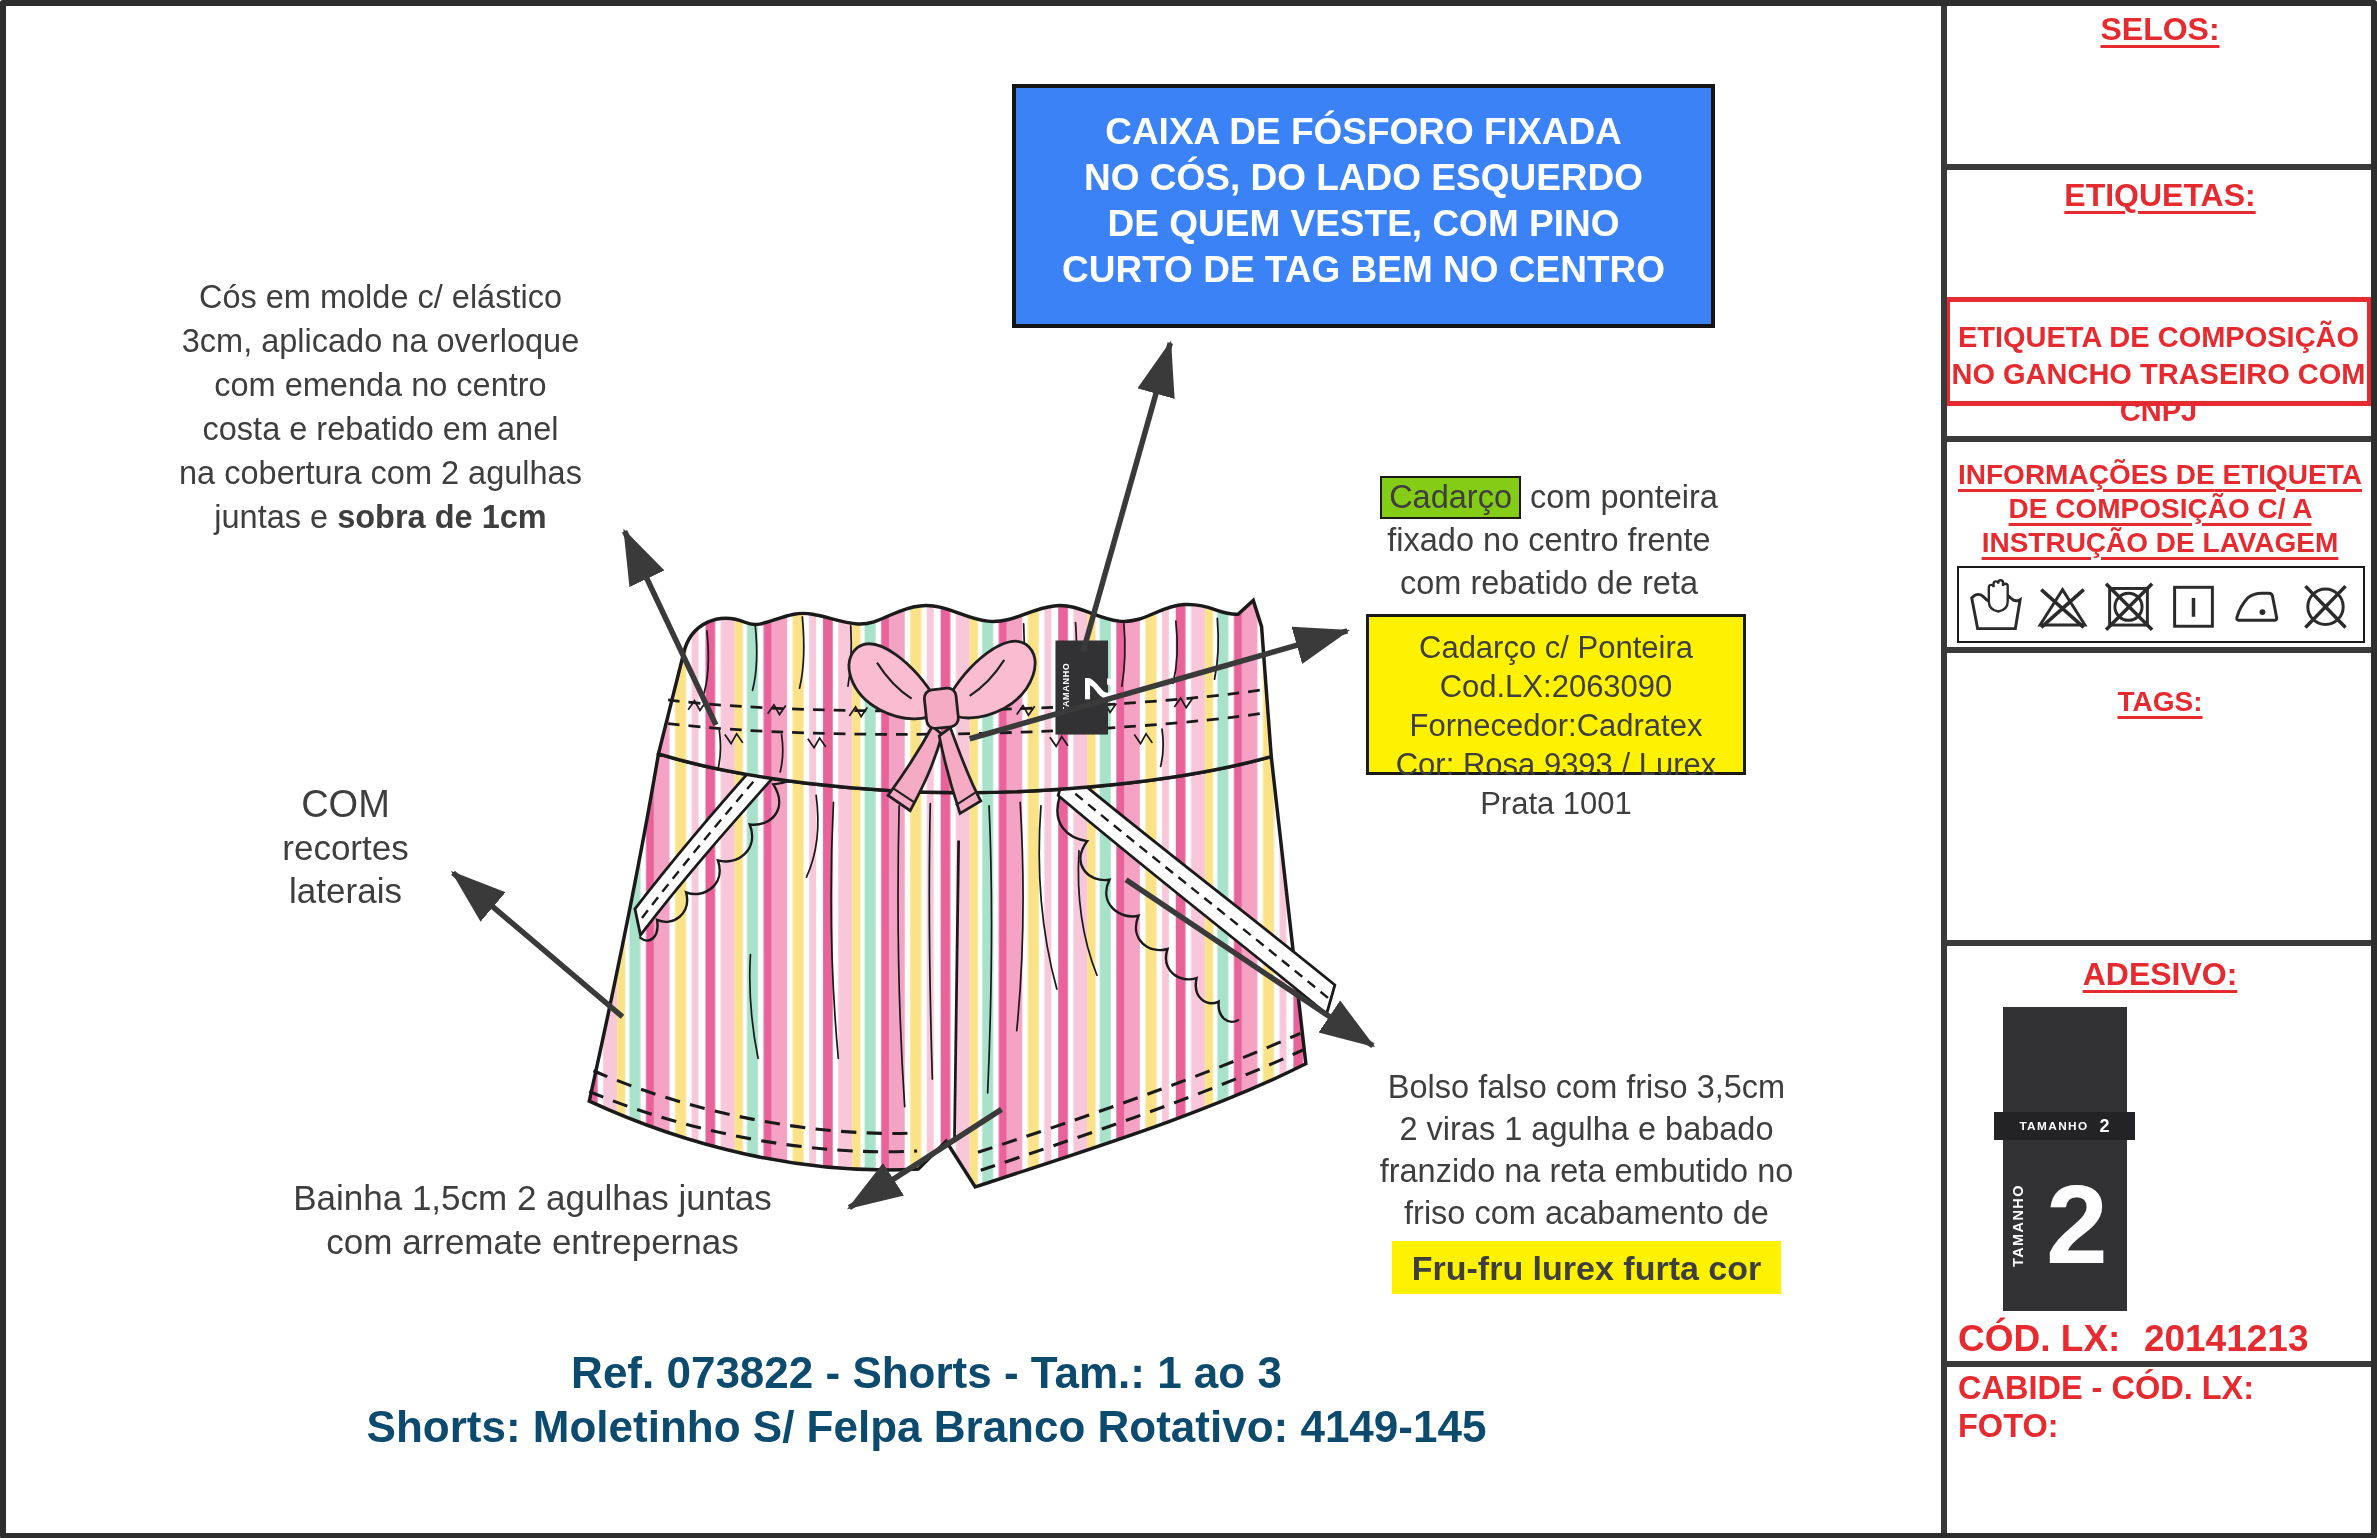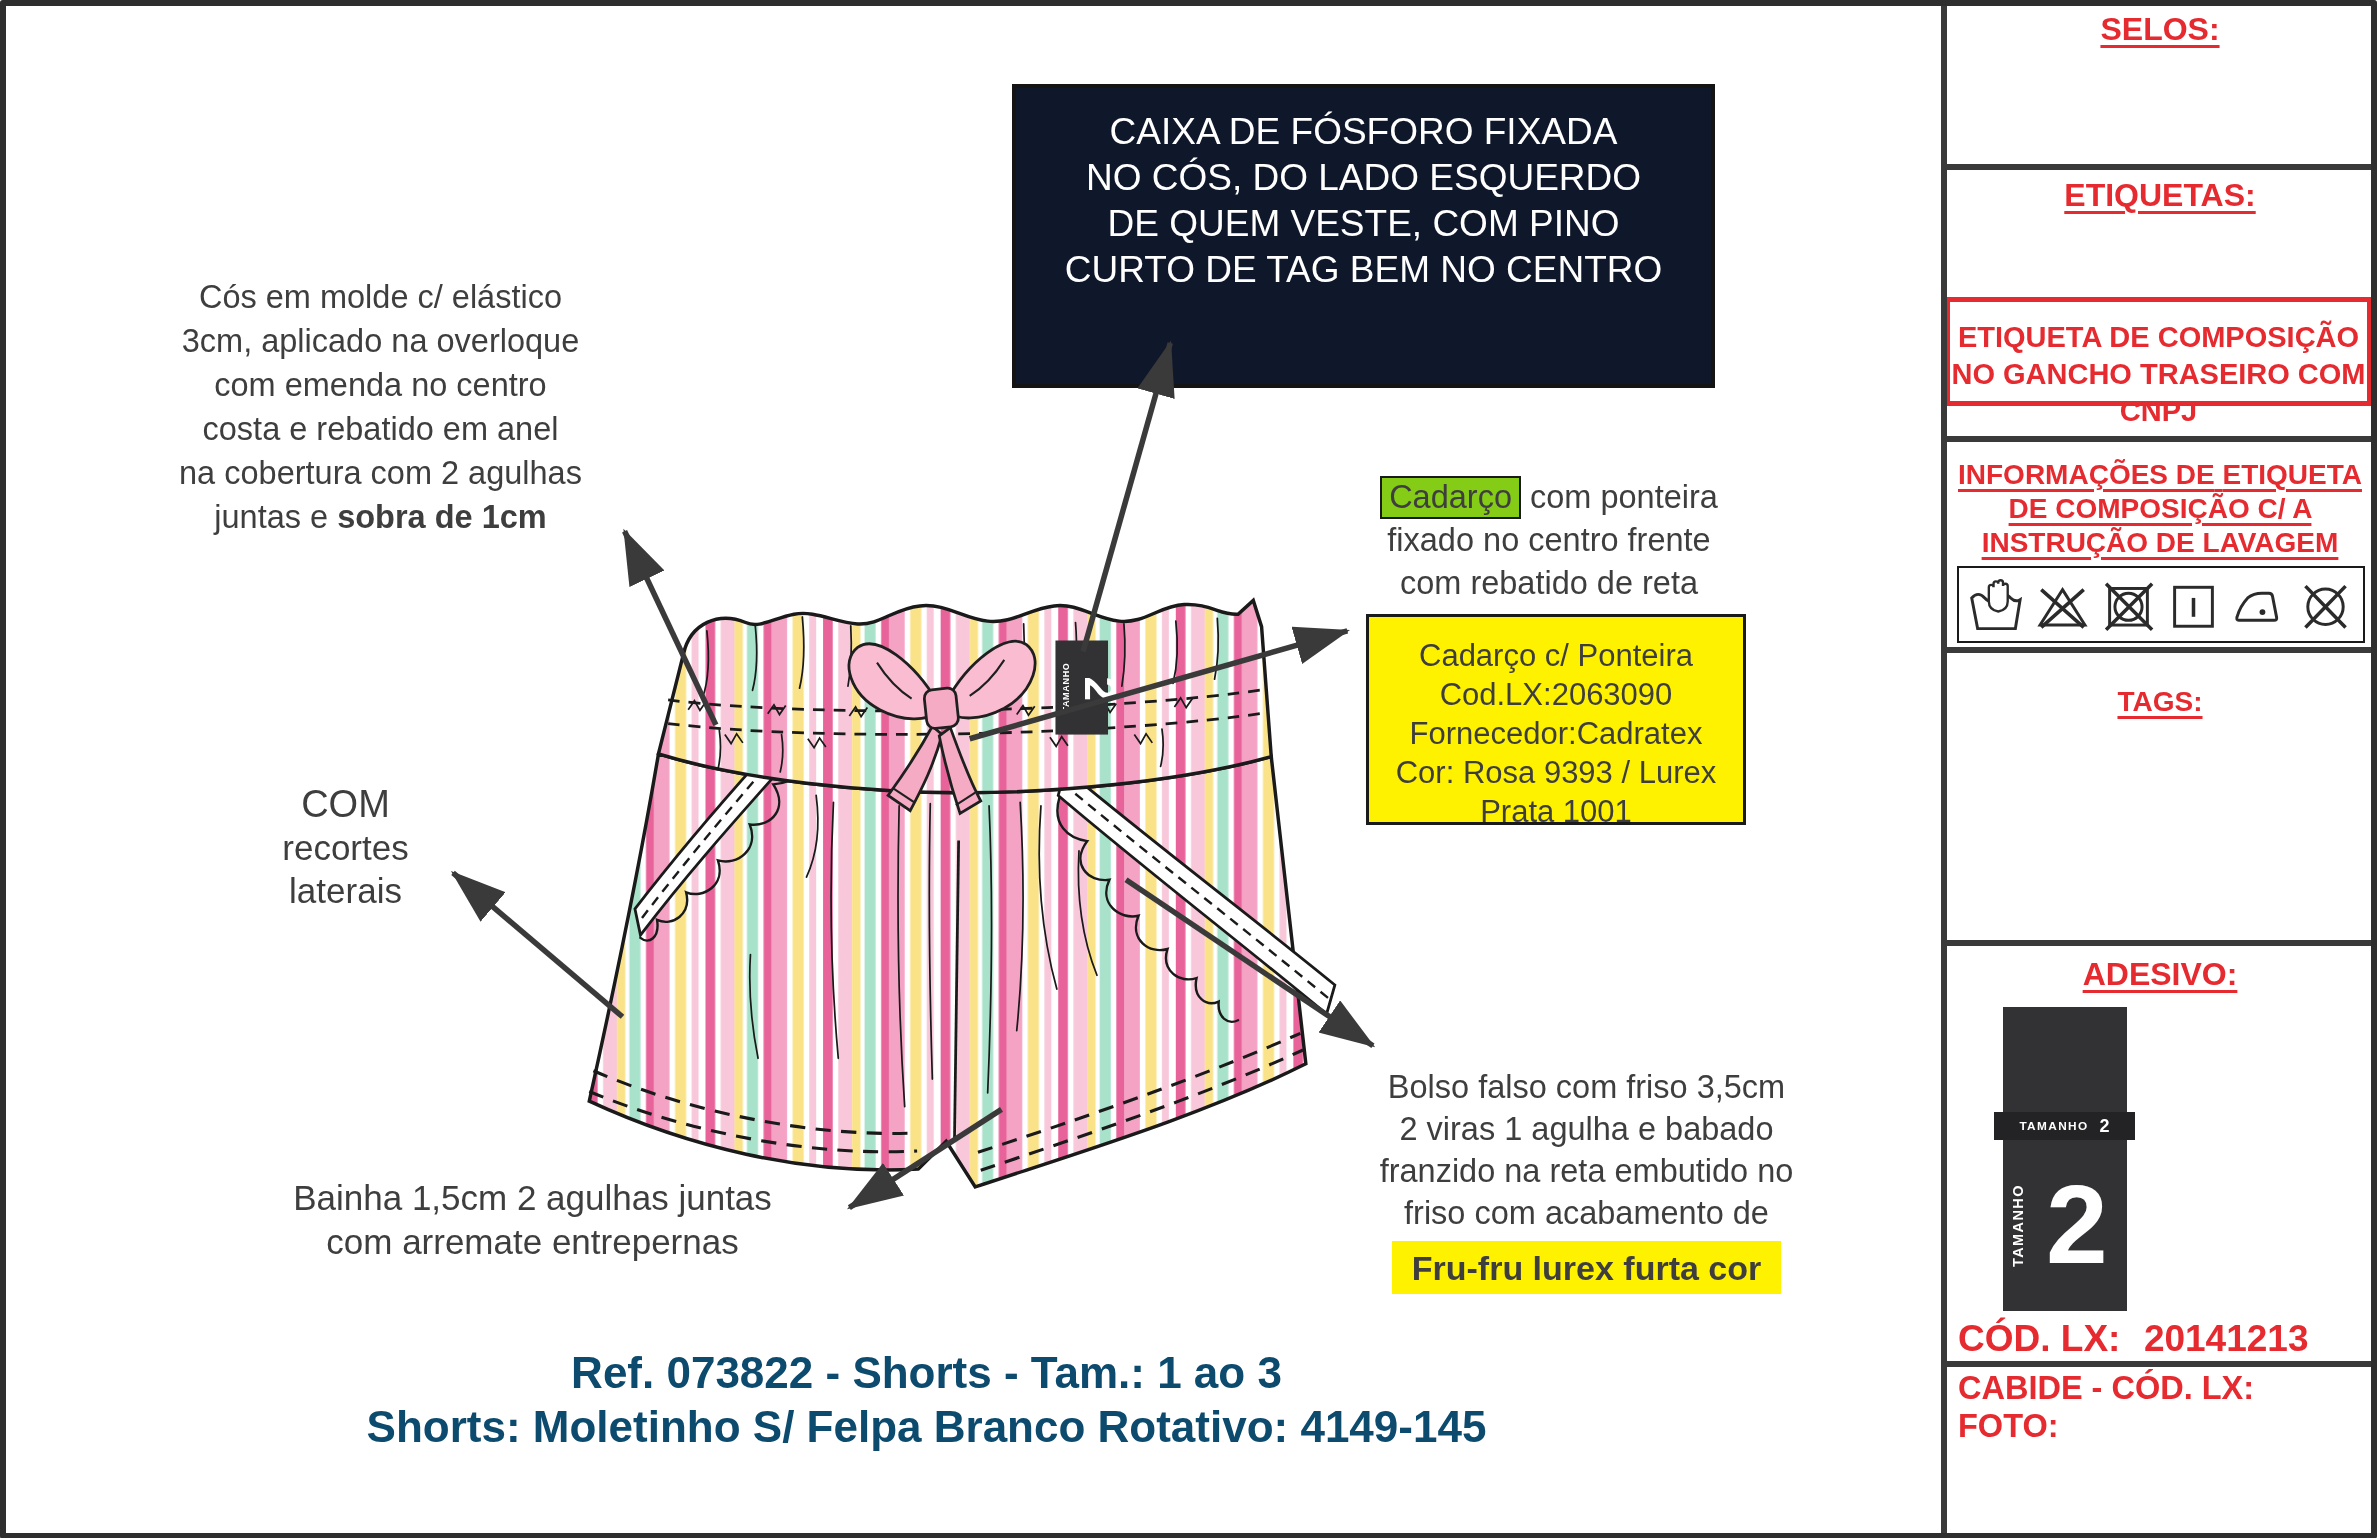--- a/index.html
+++ b/index.html
@@ -10,27 +10,27 @@
   
   .note{position:absolute;text-align:center;color:#3e3e3e;}
   .note .ln{display:block;}
   b{font-weight:bold;}
 
   .cos-note{left:104px;top:275px;width:553px;font-size:32.5px;line-height:44px;}
   .recortes-note{left:228px;top:783px;width:235px;font-size:35px;line-height:43px;}
   .recortes-note .big{font-size:38px;font-weight:normal;}
   .bainha-note{left:228px;top:1176px;width:609px;font-size:35px;line-height:44px;}
 
-  .matchbox{left:1012px;top:84px;width:703px;height:304px;box-sizing:border-box;
-            background:#0f172a;border:4.8px solid #141414;color:#fff;font-weight:normal;
+  .matchbox{left:1012px;top:84px;width:703px;height:244px;box-sizing:border-box;
+            background:#3b82f6;border:4.8px solid #141414;color:#fff;font-weight:bold;
             font-size:37px;line-height:46px;padding-top:21px;}
   .cadarco-note{left:1307px;top:476px;width:484px;font-size:32.5px;line-height:43px;}
   .hl-word{display:inline-block;background:#84cc16;border:2.1px solid #1a1a1a;padding:0 7px;line-height:39px;}
-  .spec-box{left:1366px;top:614px;width:380px;height:211px;box-sizing:border-box;
-            background:#fff200;border:3.5px solid #1a1a1a;font-size:31px;line-height:39px;padding-top:19px;}
+  .spec-box{left:1366px;top:614px;width:380px;height:161px;box-sizing:border-box;
+            background:#fff200;border:3.5px solid #1a1a1a;font-size:31px;line-height:39px;padding-top:11px;}
   .bolso-note{left:1310px;top:1066px;width:553px;font-size:32.5px;line-height:42px;}
   .frufru{display:inline-block;background:#fff200;font-weight:bold;font-size:34px;
           padding:5.5px 19.4px;margin-top:7px;}
 
   .footer{left:235px;top:1346px;width:1383px;font-weight:bold;font-size:44px;line-height:54px;color:#0c4a6e;}
 
   
   .sidebar-vline{position:absolute;left:1941px;top:0;width:5.5px;height:1539px;background:#3a3a3a;z-index:10;}
   .divider{position:absolute;left:1941px;width:436px;height:6.2px;background:#3a3a3a;z-index:10;}
   .sb-heading{position:absolute;left:1947px;width:426px;text-align:center;color:#e52a30;font-weight:bold;

